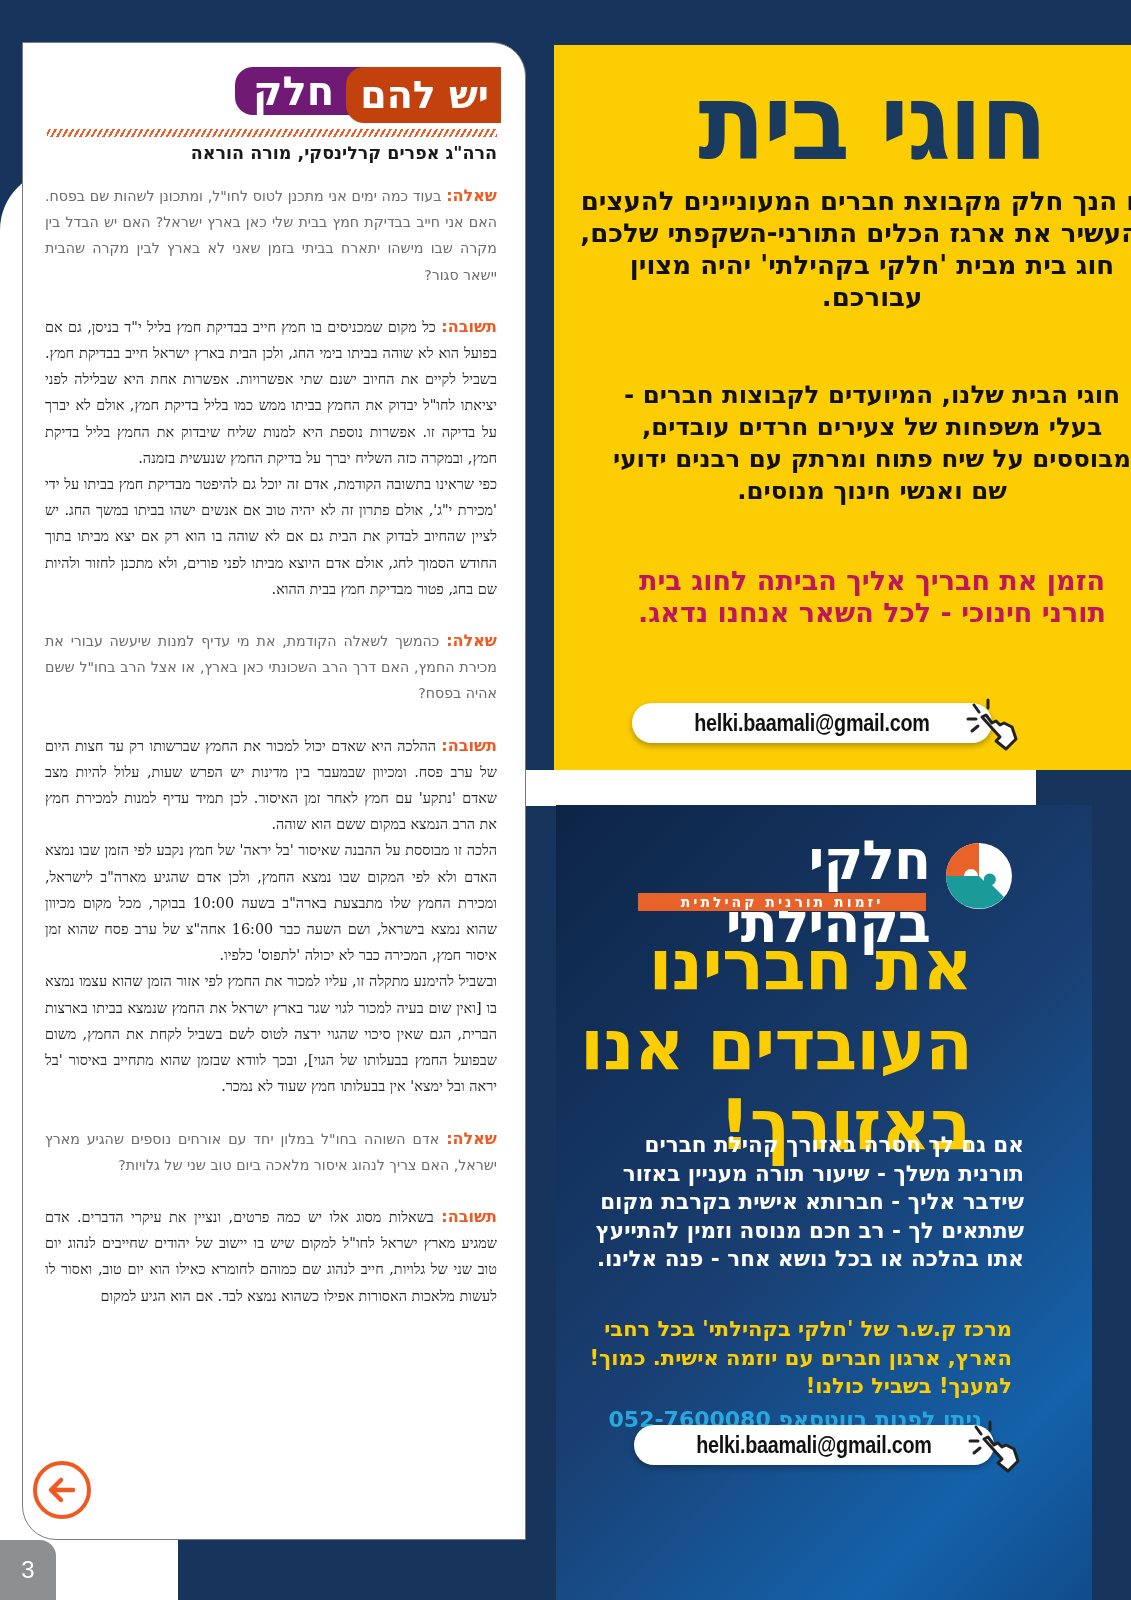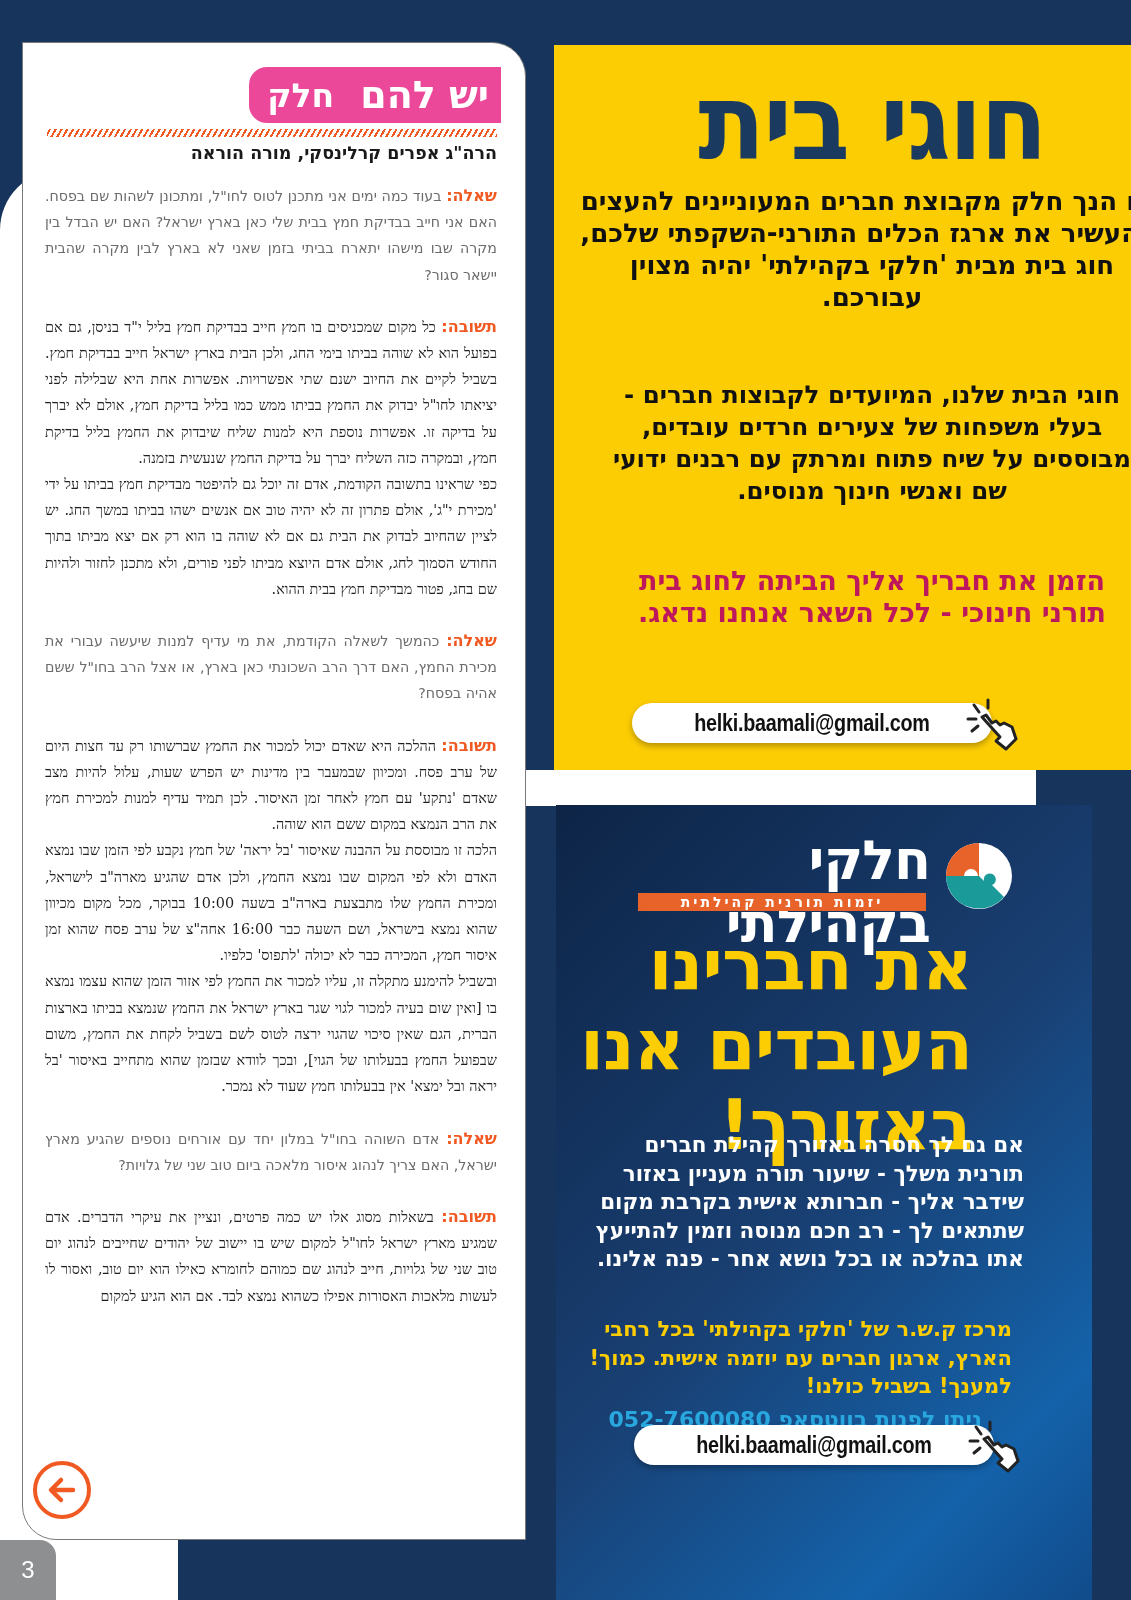--- a/index.html
+++ b/index.html
@@ -29,28 +29,28 @@
     border-top-right-radius: 34px;
     border-bottom-left-radius: 34px;
     overflow: hidden;
     direction: rtl;
   }
   .title-pill {
     position: absolute; right: 24px; top: 24px; height: 56px; width: 268px;
     display: flex; flex-direction: row; border-radius: 18px 0 0 18px; overflow: hidden;
   }
   .title-gray {
-    background: #ec4899; color: #fff; height: 56px; padding: 0 12px 0 14px;
+    background: #c2410c; color: #fff; height: 56px; padding: 0 12px 0 14px;
     display: flex; align-items: center; font-weight: bold; font-size: 38px;
     border-radius: 18px 0 0 18px; position: relative; z-index: 2;
     font-family: "DejaVu Sans", sans-serif;
   }
   .title-orange {
-    background: #ec4899; color: #fff; height: 56px; padding: 0 14px 0 18px;
-    display: flex; align-items: center; font-weight: bold; font-size: 33px;
+    background: #701a75; color: #fff; height: 48px; padding: 0 14px 0 18px;
+    display: flex; align-items: center; font-weight: bold; font-size: 40px;
     margin-right: -18px; padding-right: 30px;
     border-radius: 18px 0 0 18px;
   }
   .hatch {
     position: absolute; right: 28px; left: 24px; top: 86px; height: 8px;
     background: repeating-linear-gradient(-60deg, #f05a22 0 2px, transparent 2px 5px);
   }
   .byline {
     position: absolute; right: 28px; top: 100px; font-size: 17.5px; font-weight: bold;
     color: #1a1a1a;

